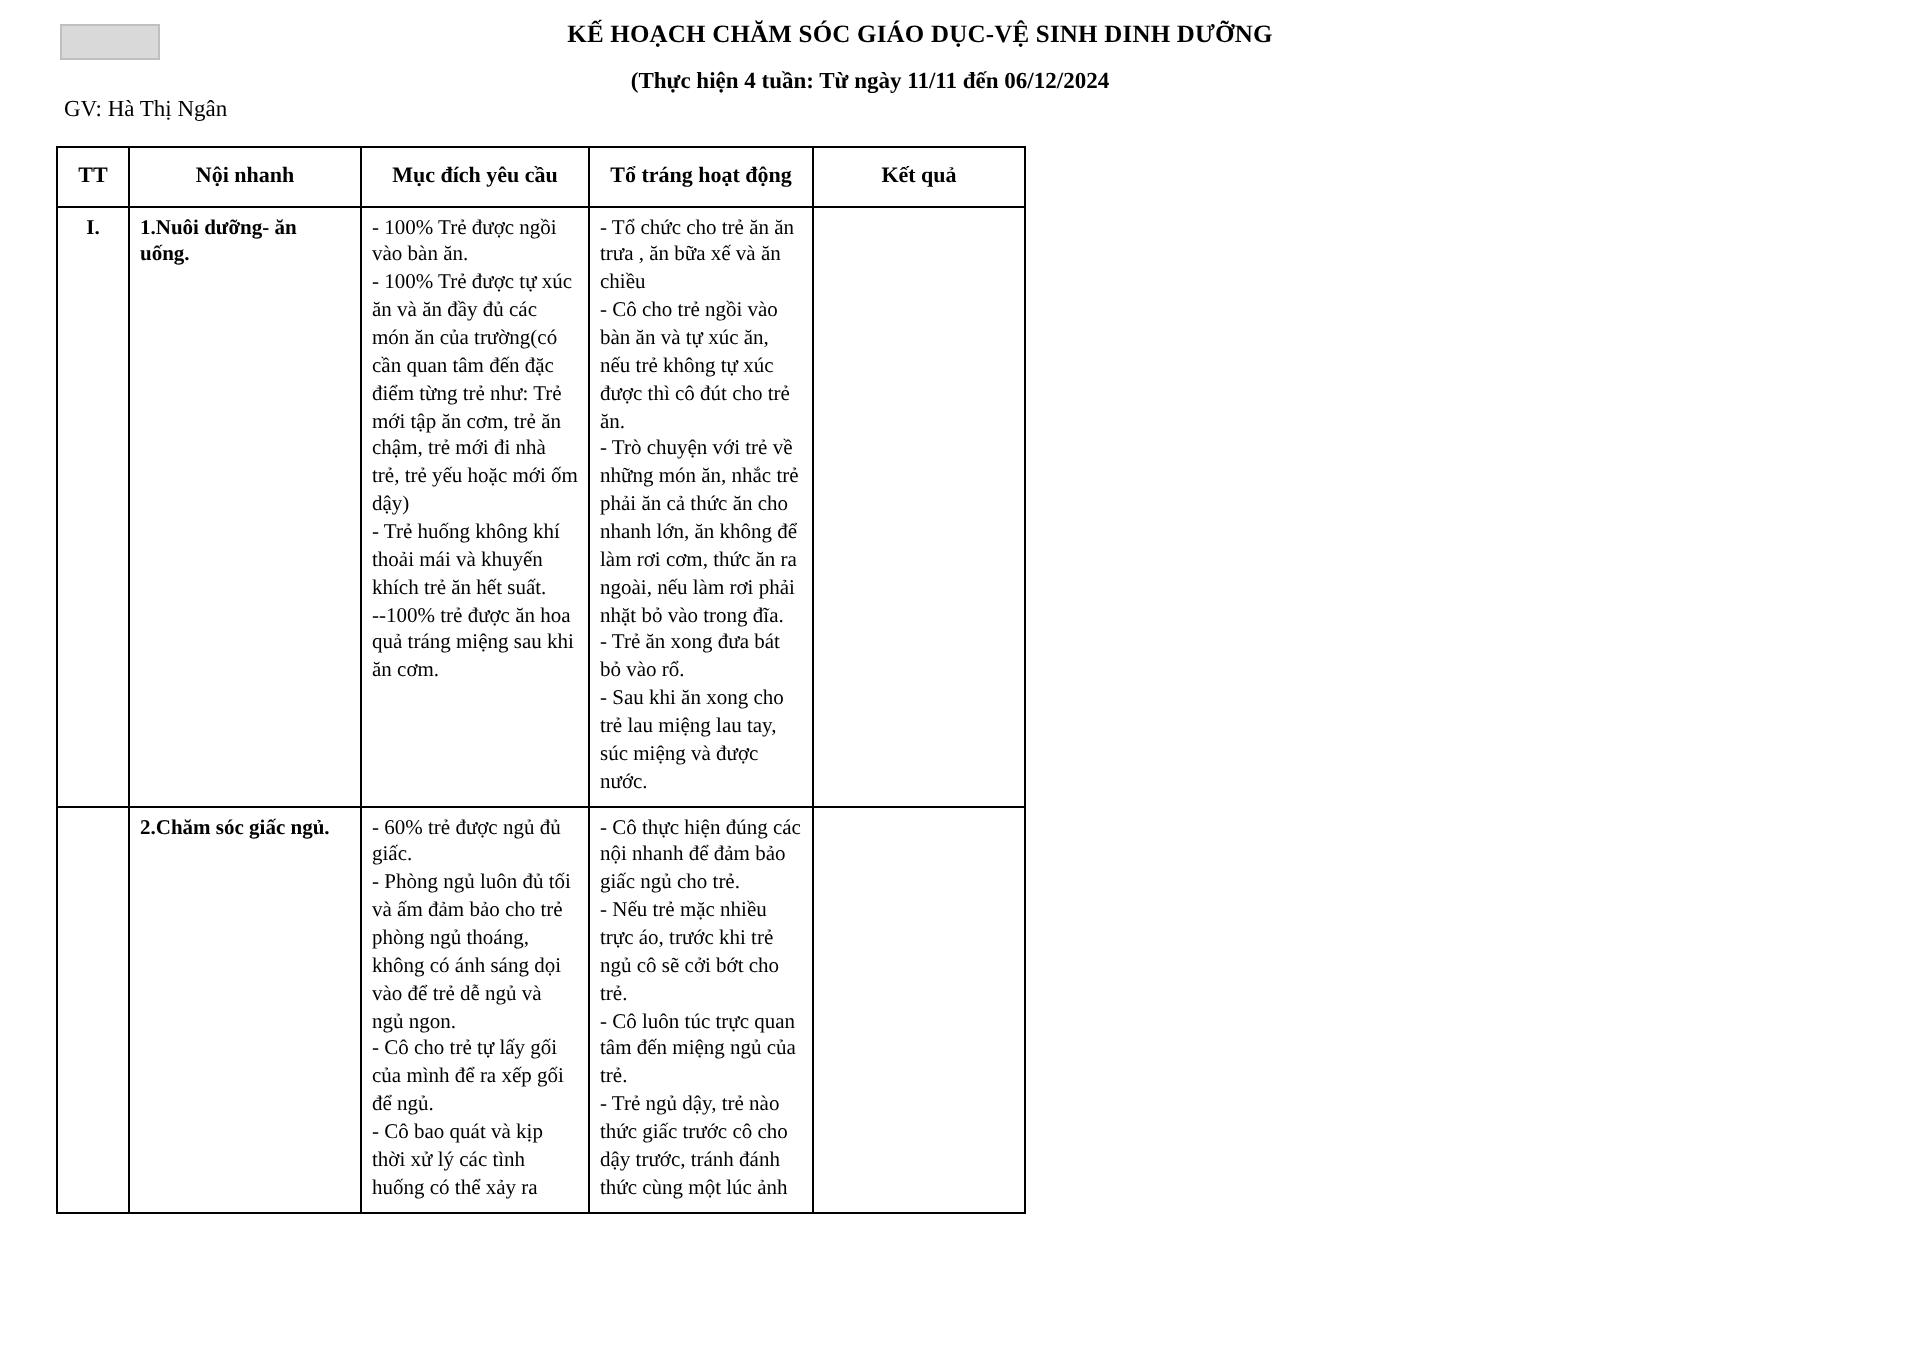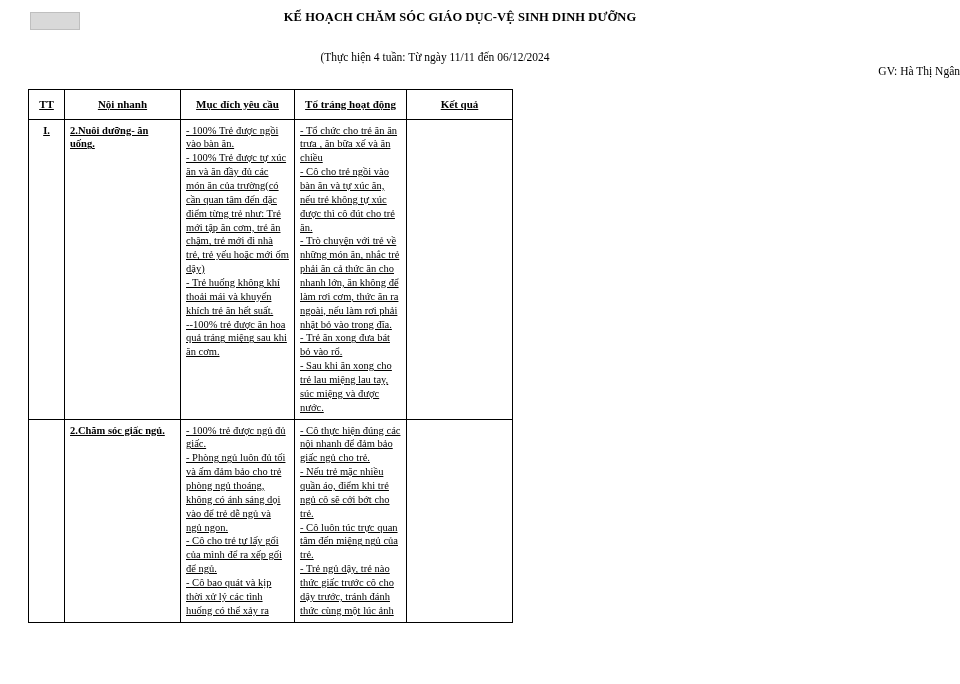--- a/index.html
+++ b/index.html
@@ -45,35 +45,36 @@
     flex: 1;
     text-align: center;
     font-weight: bold;
     font-size: 12.5px;
     letter-spacing: 0.1px;
     padding-right: 120px;
   }
   .subtitle {
     text-align: center;
     font-size: 11.5px;
-    margin-top: 21px;
+    margin-top: 5px;
     padding-right: 90px;
+    font-weight: bold;
   }
   .teacher {
-    text-align: right;
+    text-align: left;
     font-size: 11.5px;
     margin-top: 2px;
+    margin-left: 32px;
   }
 
   table.plan {
     border-collapse: collapse;
     margin: 12px 0 1px 28px;
     width: 484px;
     table-layout: fixed;
-    text-decoration: underline;
   }
   table.plan th, table.plan td {
     border: 1px solid #000000;
     vertical-align: top;
     padding: 4px 5px;
     font-size: 10.5px;
     line-height: 1.32;
   }
   table.plan th {
     text-align: center;
@@ -130,48 +131,48 @@
         <th>TT</th>
         <th>Nội nhanh</th>
         <th>Mục đích yêu cầu</th>
         <th>Tổ tráng hoạt động</th>
         <th>Kết quả</th>
       </tr>
     </thead>
     <tbody>
       <tr>
         <td class="tt">I.</td>
-        <td class="noidung">2.Nuôi dưỡng- ăn uống.</td>
+        <td class="noidung">1.Nuôi dưỡng- ăn uống.</td>
         <td class="cell-lines">
             <p>- 100% Trẻ được ngồi vào bàn ăn.</p>
             <p>- 100% Trẻ được tự xúc ăn và ăn đầy đủ các món ăn của trường(có cần quan tâm đến đặc điểm từng trẻ như: Trẻ mới tập ăn cơm, trẻ ăn chậm, trẻ mới đi nhà trẻ, trẻ yếu hoặc mới ốm dậy)</p>
             <p>- Trẻ huống không khí thoải mái và khuyến khích trẻ ăn hết suất.</p>
             <p>--100% trẻ được ăn hoa quả tráng miệng sau khi ăn cơm.</p>
           </td>
         <td class="cell-lines">
             <p>- Tổ chức cho trẻ ăn ăn trưa , ăn bữa xế và ăn chiều</p>
             <p>- Cô cho trẻ ngồi vào bàn ăn và tự xúc ăn, nếu trẻ không tự xúc được thì cô đút cho trẻ ăn.</p>
             <p>- Trò chuyện với trẻ về những món ăn, nhắc trẻ phải ăn cả thức ăn cho nhanh lớn, ăn không để làm rơi cơm, thức ăn ra ngoài, nếu làm rơi phải nhặt bỏ vào trong đĩa.</p>
             <p>- Trẻ ăn xong đưa bát bỏ vào rổ.</p>
             <p>- Sau khi ăn xong cho trẻ lau miệng lau tay, súc miệng và được nước.</p>
           </td>
         <td></td>
       </tr>
       <tr>
         <td class="tt"></td>
         <td class="noidung">2.Chăm sóc giấc ngủ.</td>
         <td class="cell-lines">
-            <p>- 100% trẻ được ngủ đủ giấc.</p>
+            <p>- 60% trẻ được ngủ đủ giấc.</p>
             <p>- Phòng ngủ luôn đủ tối và ấm đảm bảo cho trẻ phòng ngủ thoáng, không có ánh sáng dọi vào để trẻ dễ ngủ và ngủ ngon.</p>
             <p>- Cô cho trẻ tự lấy gối của mình để ra xếp gối để ngủ.</p>
             <p>- Cô bao quát và kịp thời xử lý các tình huống có thể xảy ra</p>
           </td>
         <td class="cell-lines">
             <p>- Cô thực hiện đúng các nội nhanh để đảm bảo giấc ngủ cho trẻ.</p>
-            <p>- Nếu trẻ mặc nhiều quần áo, điểm khi trẻ ngủ cô sẽ cởi bớt cho trẻ.</p>
+            <p>- Nếu trẻ mặc nhiều trực áo, trước khi trẻ ngủ cô sẽ cởi bớt cho trẻ.</p>
             <p>- Cô luôn túc trực quan tâm đến miệng ngủ của trẻ.</p>
             <p>- Trẻ ngủ dậy, trẻ nào thức giấc trước cô cho dậy trước, tránh đánh thức cùng một lúc ảnh</p>
           </td>
         <td></td>
       </tr>
     </tbody>
   </table>
 
 </div>
 

